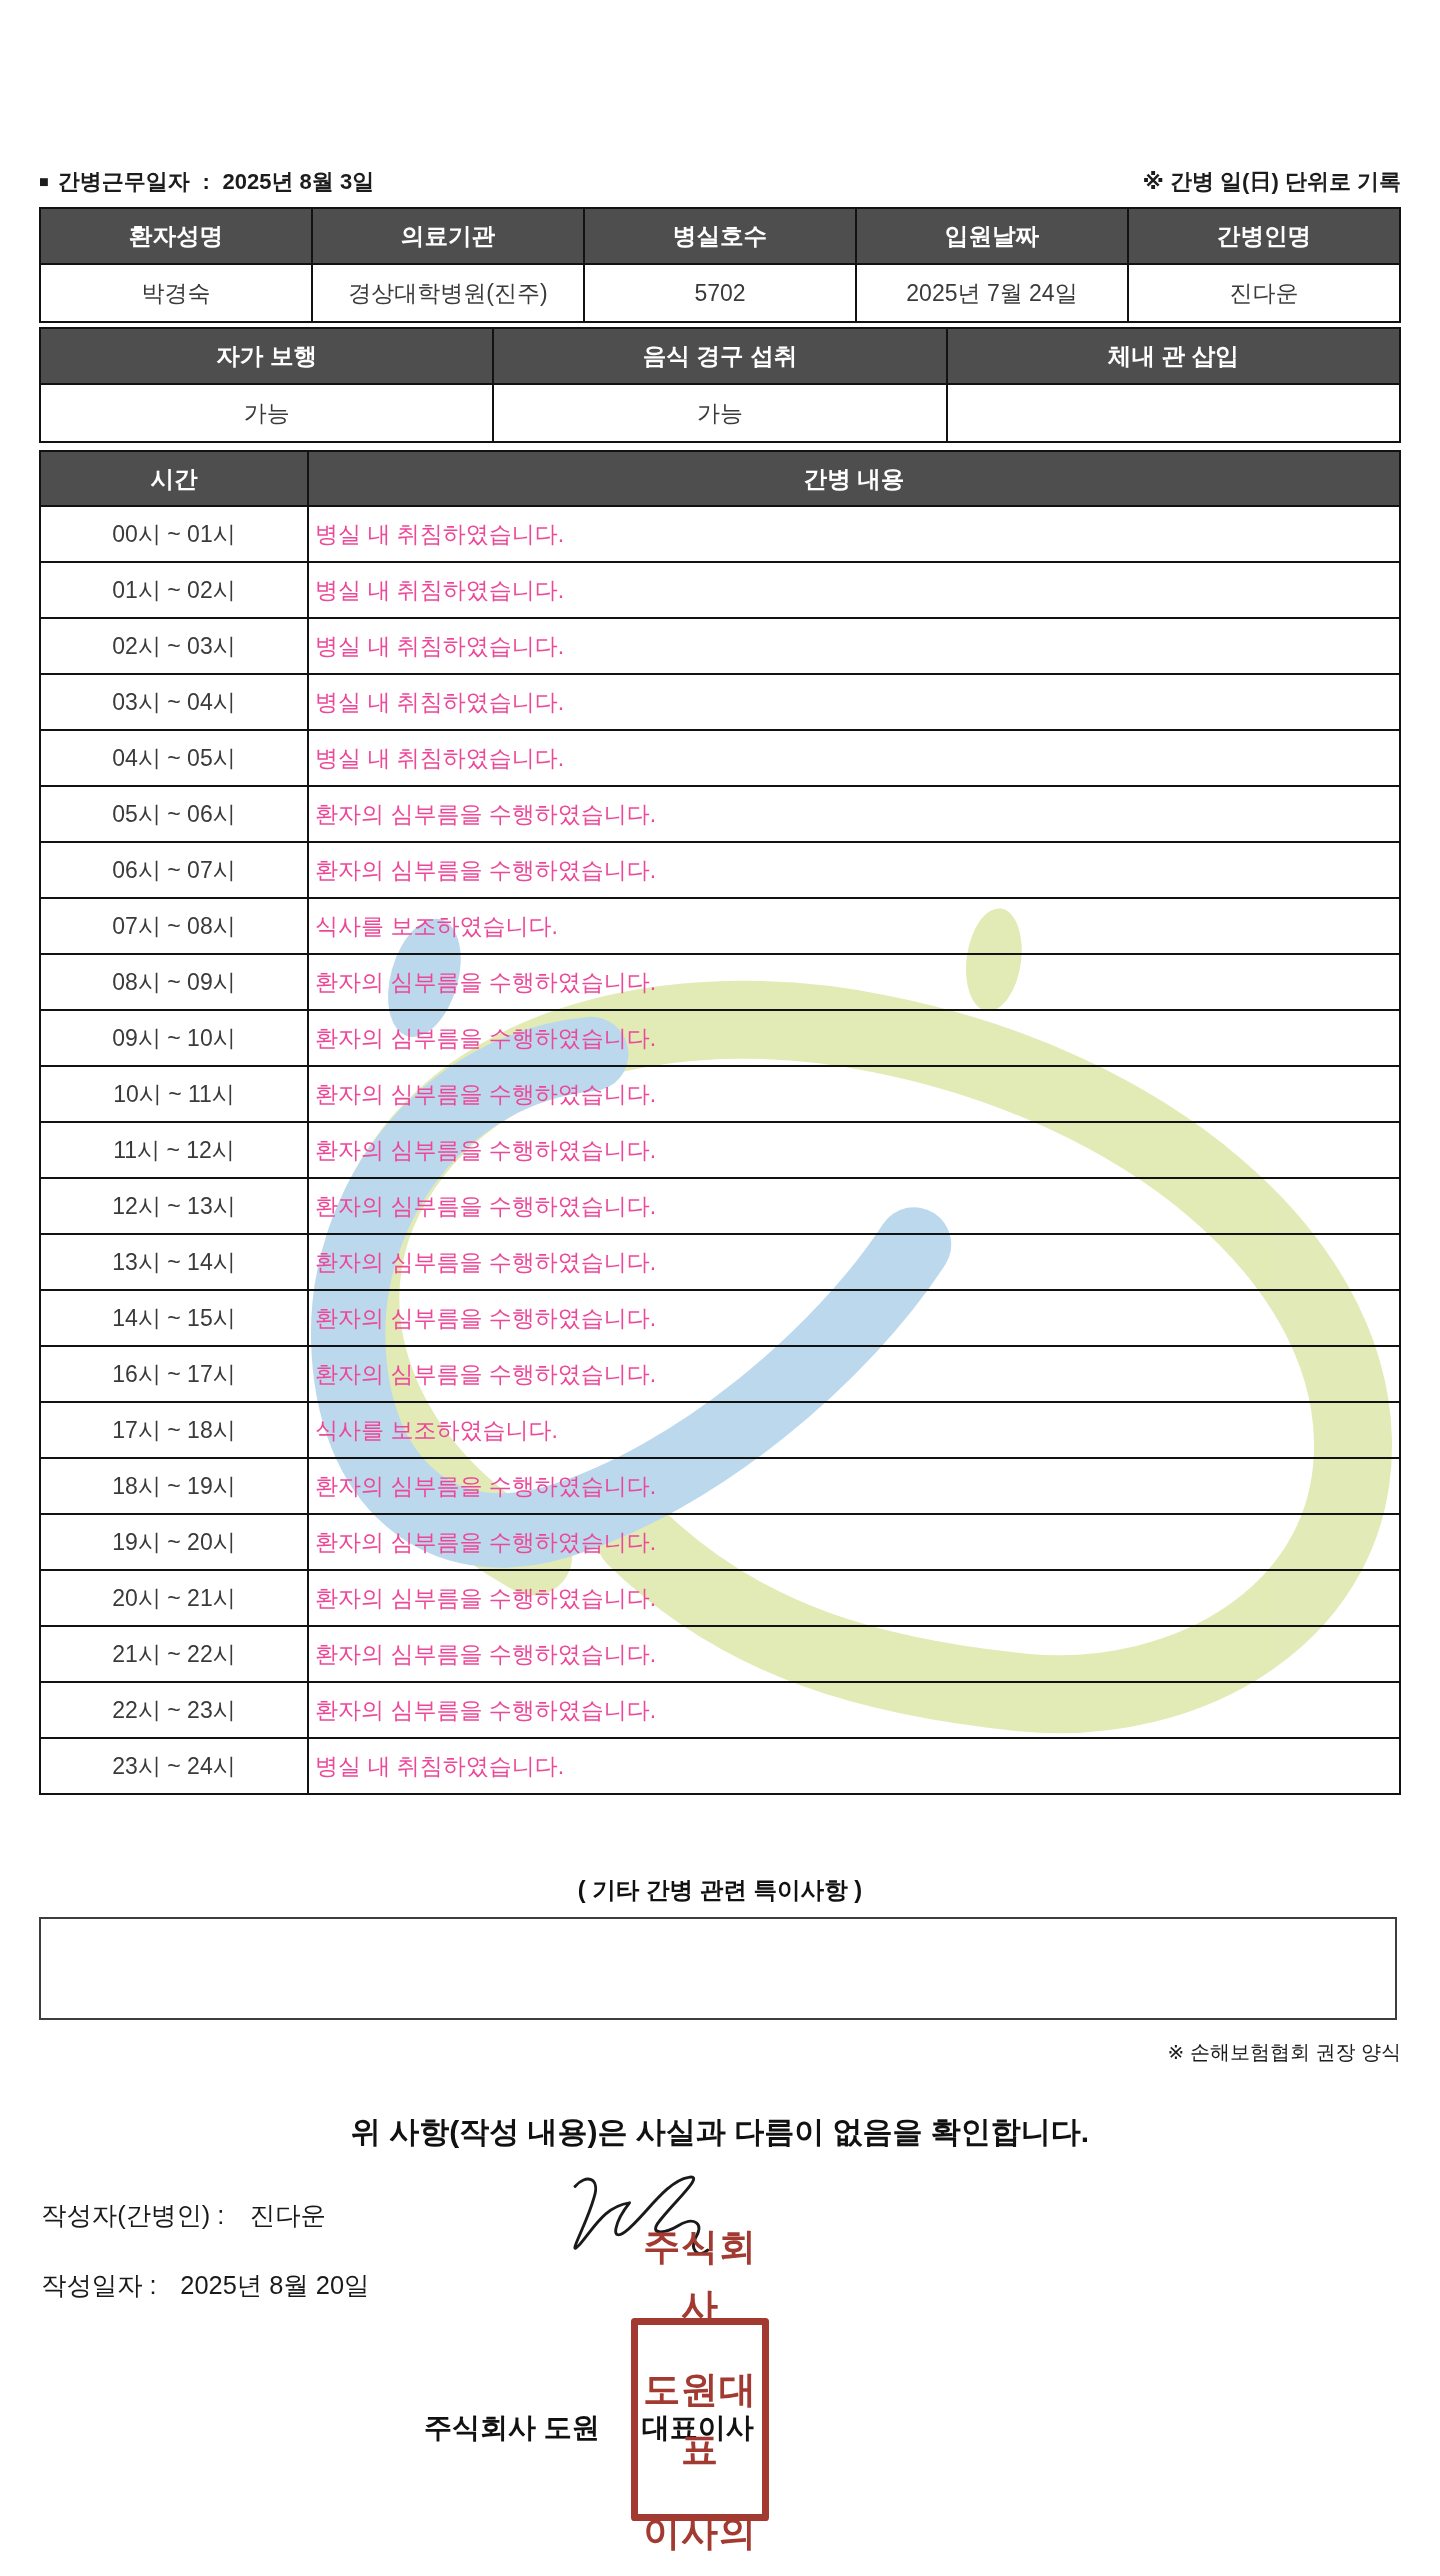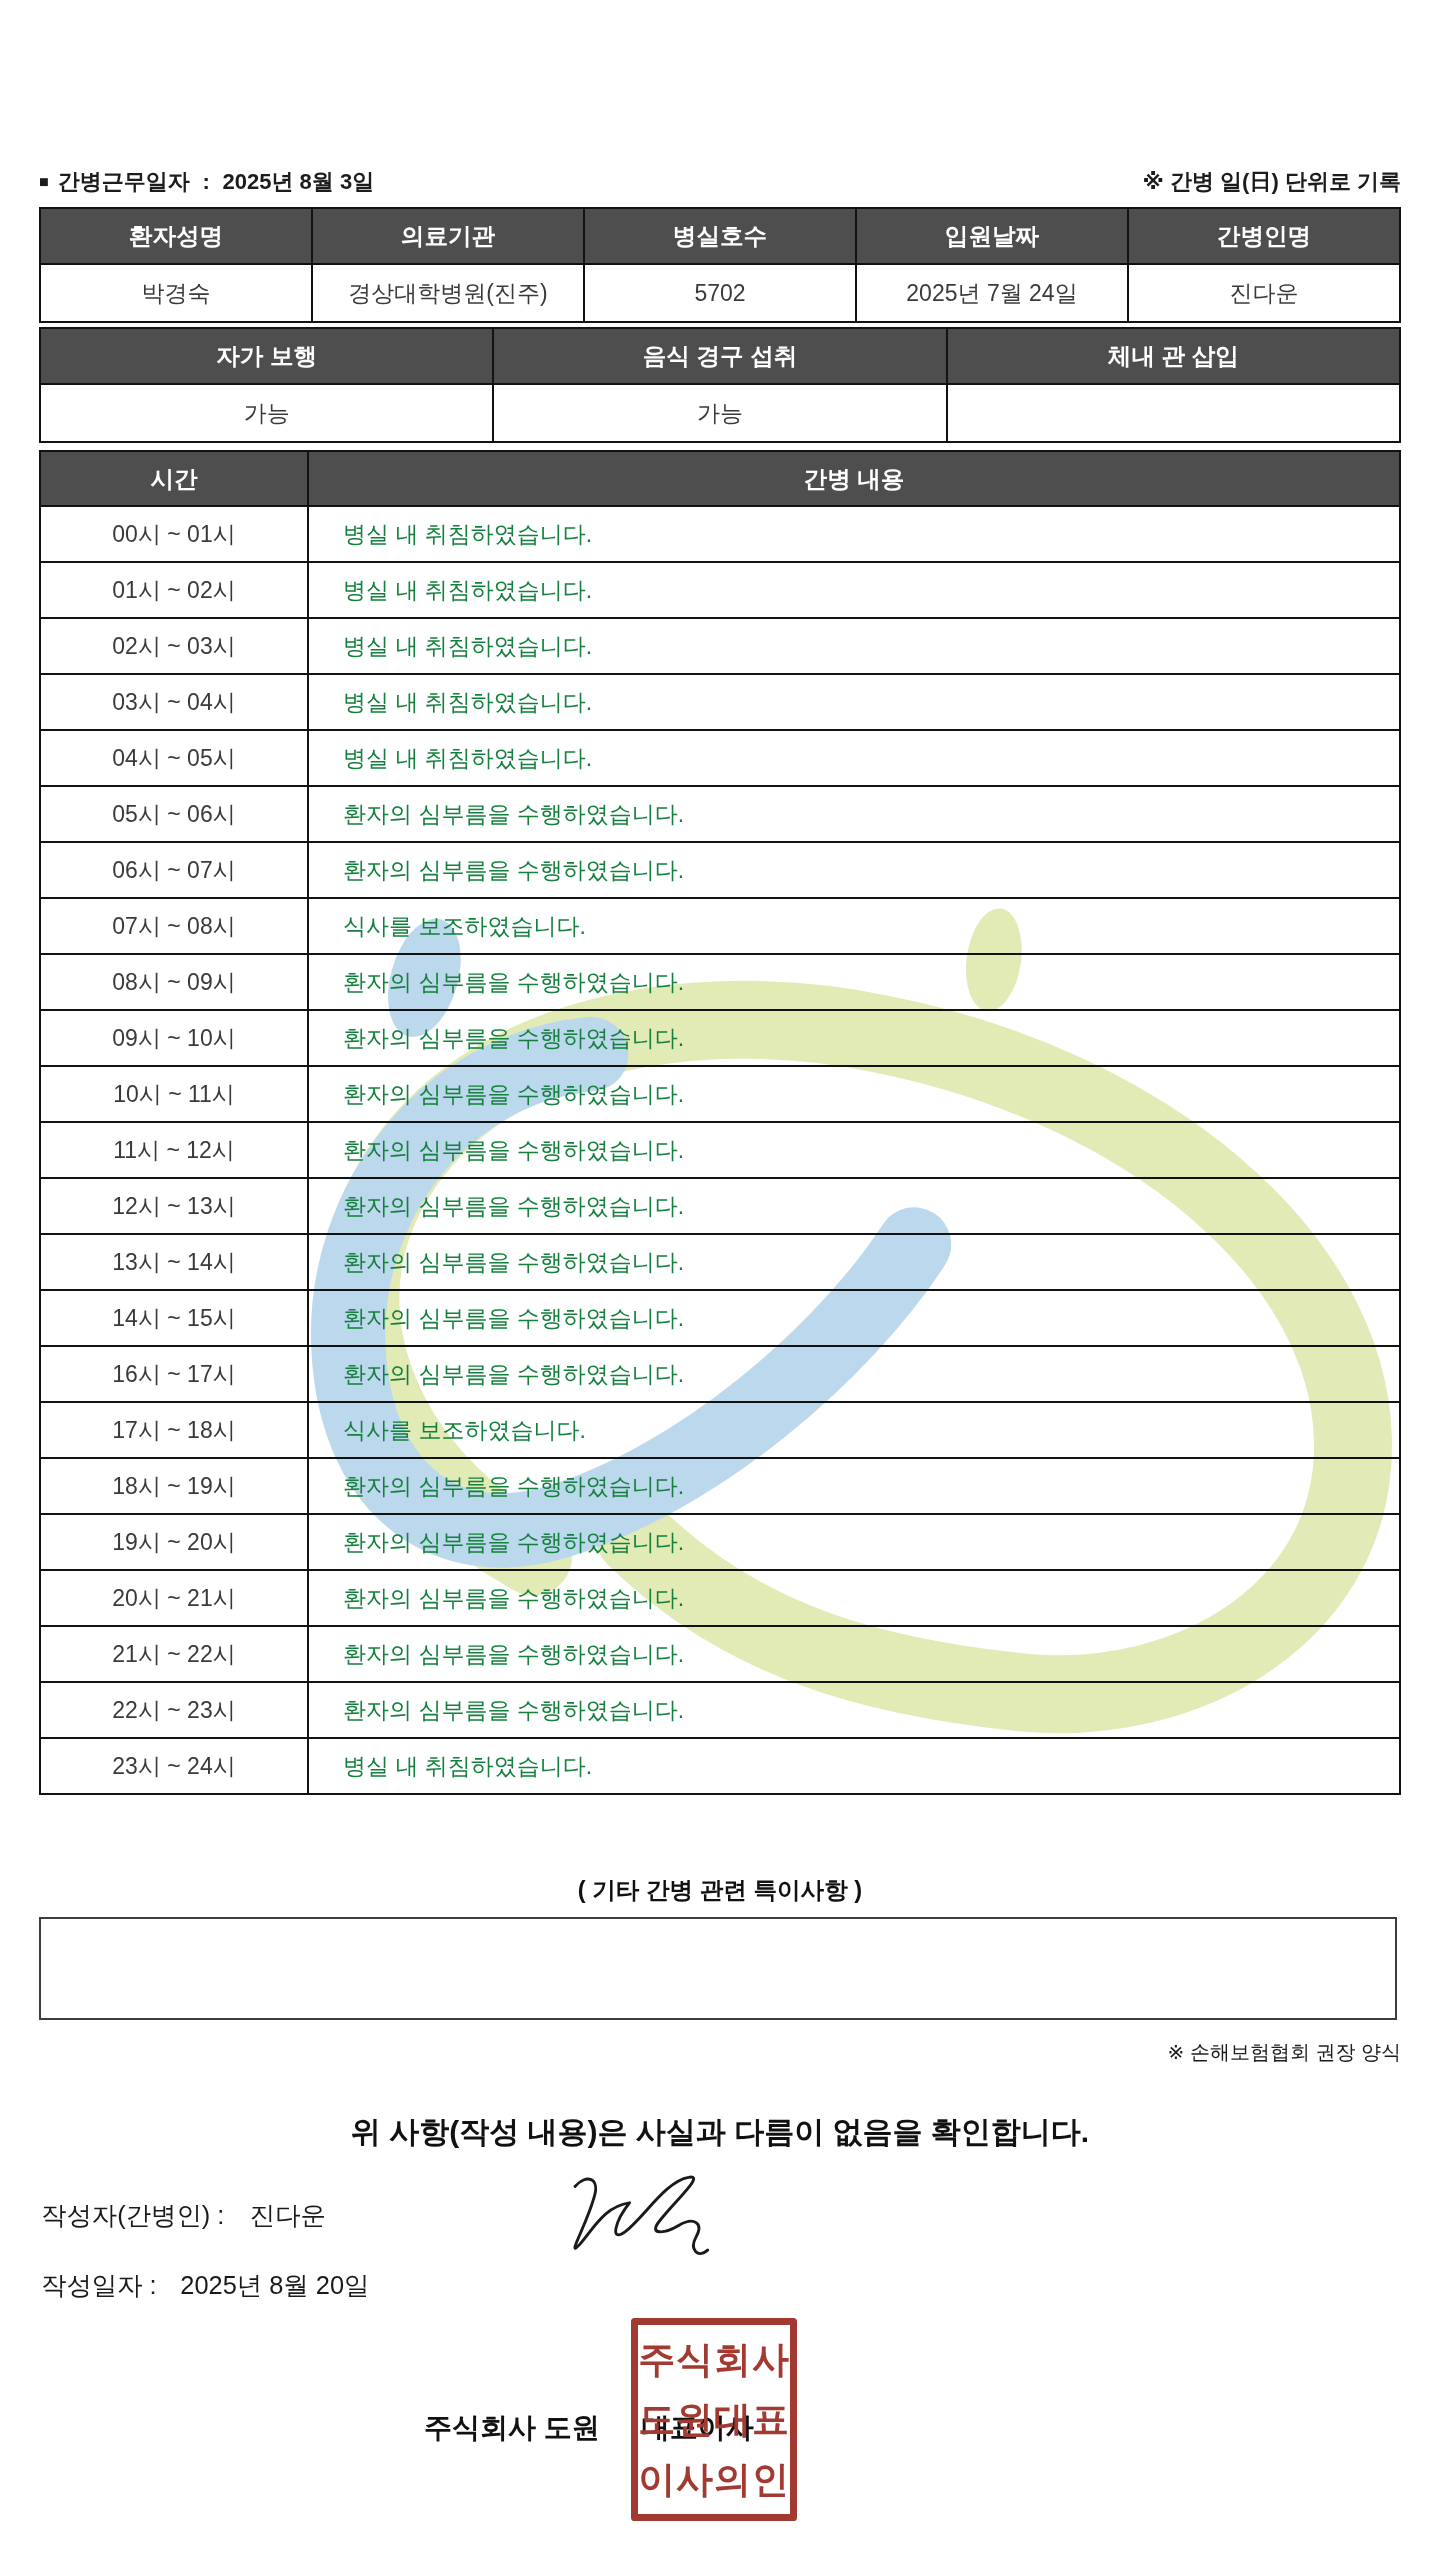--- a/index.html
+++ b/index.html
@@ -46,21 +46,21 @@
   }
   #tbl-patient{top:207px;}
   #tbl-patient th{height:54px;}
   #tbl-patient td{height:56px;}
   #tbl-status{top:327px;}
   #tbl-status th{height:54px;}
   #tbl-status td{height:56px;}
   #tbl-log{top:450px;}
   #tbl-log th{height:53px;}
   #tbl-log td{height:54px;}
-  #tbl-log td.log-content{text-align:left;padding-left:34px;color:#15803d;}
+  #tbl-log td.log-content{text-align:left;padding-left:6px;color:#ec4899;}
   #tbl-log col.c-time{width:268px;}
 
   .notes-title{
     position:absolute;top:1874px;left:0;width:100%;
     text-align:center;font-weight:700;font-size:23.6px;color:#111;
   }
   .notes-box{
     position:absolute;top:1917px;left:39px;width:1358px;height:103px;
     border:2.3px solid #3d3d3d;background:transparent;
     font-size:22px;color:#333;padding:7.3px 11px;box-sizing:border-box;
@@ -78,27 +78,27 @@
   .date-line{position:absolute;top:2269px;left:41px;font-size:25.4px;color:#1a1a1a;}
   .date-line .val{margin-left:23.6px;}
   .signature{position:absolute;left:555px;top:2170px;}
 
   .company-line{
     position:absolute;top:2409px;left:424px;
     font-size:28px;font-weight:700;color:#111;
   }
   .company-line .ceo{margin-left:42px;}
   .seal{
-    position:absolute;left:631px;top:2318px;width:166px;height:203px;
+    position:absolute;left:631px;top:2318px;width:138px;height:203px;
     border:7.3px solid #a23a31;border-radius:3.6px;box-sizing:border-box;
     display:flex;flex-direction:column;justify-content:center;
     text-align:center;
     font-family:"Liberation Serif","DejaVu Serif",serif;
     font-weight:700;font-size:37px;line-height:60px;
-    color:#a23a31;letter-spacing:0.9px;
+    color:#a23a31;letter-spacing:0.9px;gap:23px;
   }
 </style>
 </head>
 <body>
 
 <div class="page">
 
   <div class="layer" id="watermark">
     <svg width="1440" height="2576" viewBox="0 0 1588 2840" xmlns="http://www.w3.org/2000/svg">
       <g opacity="0.9">

